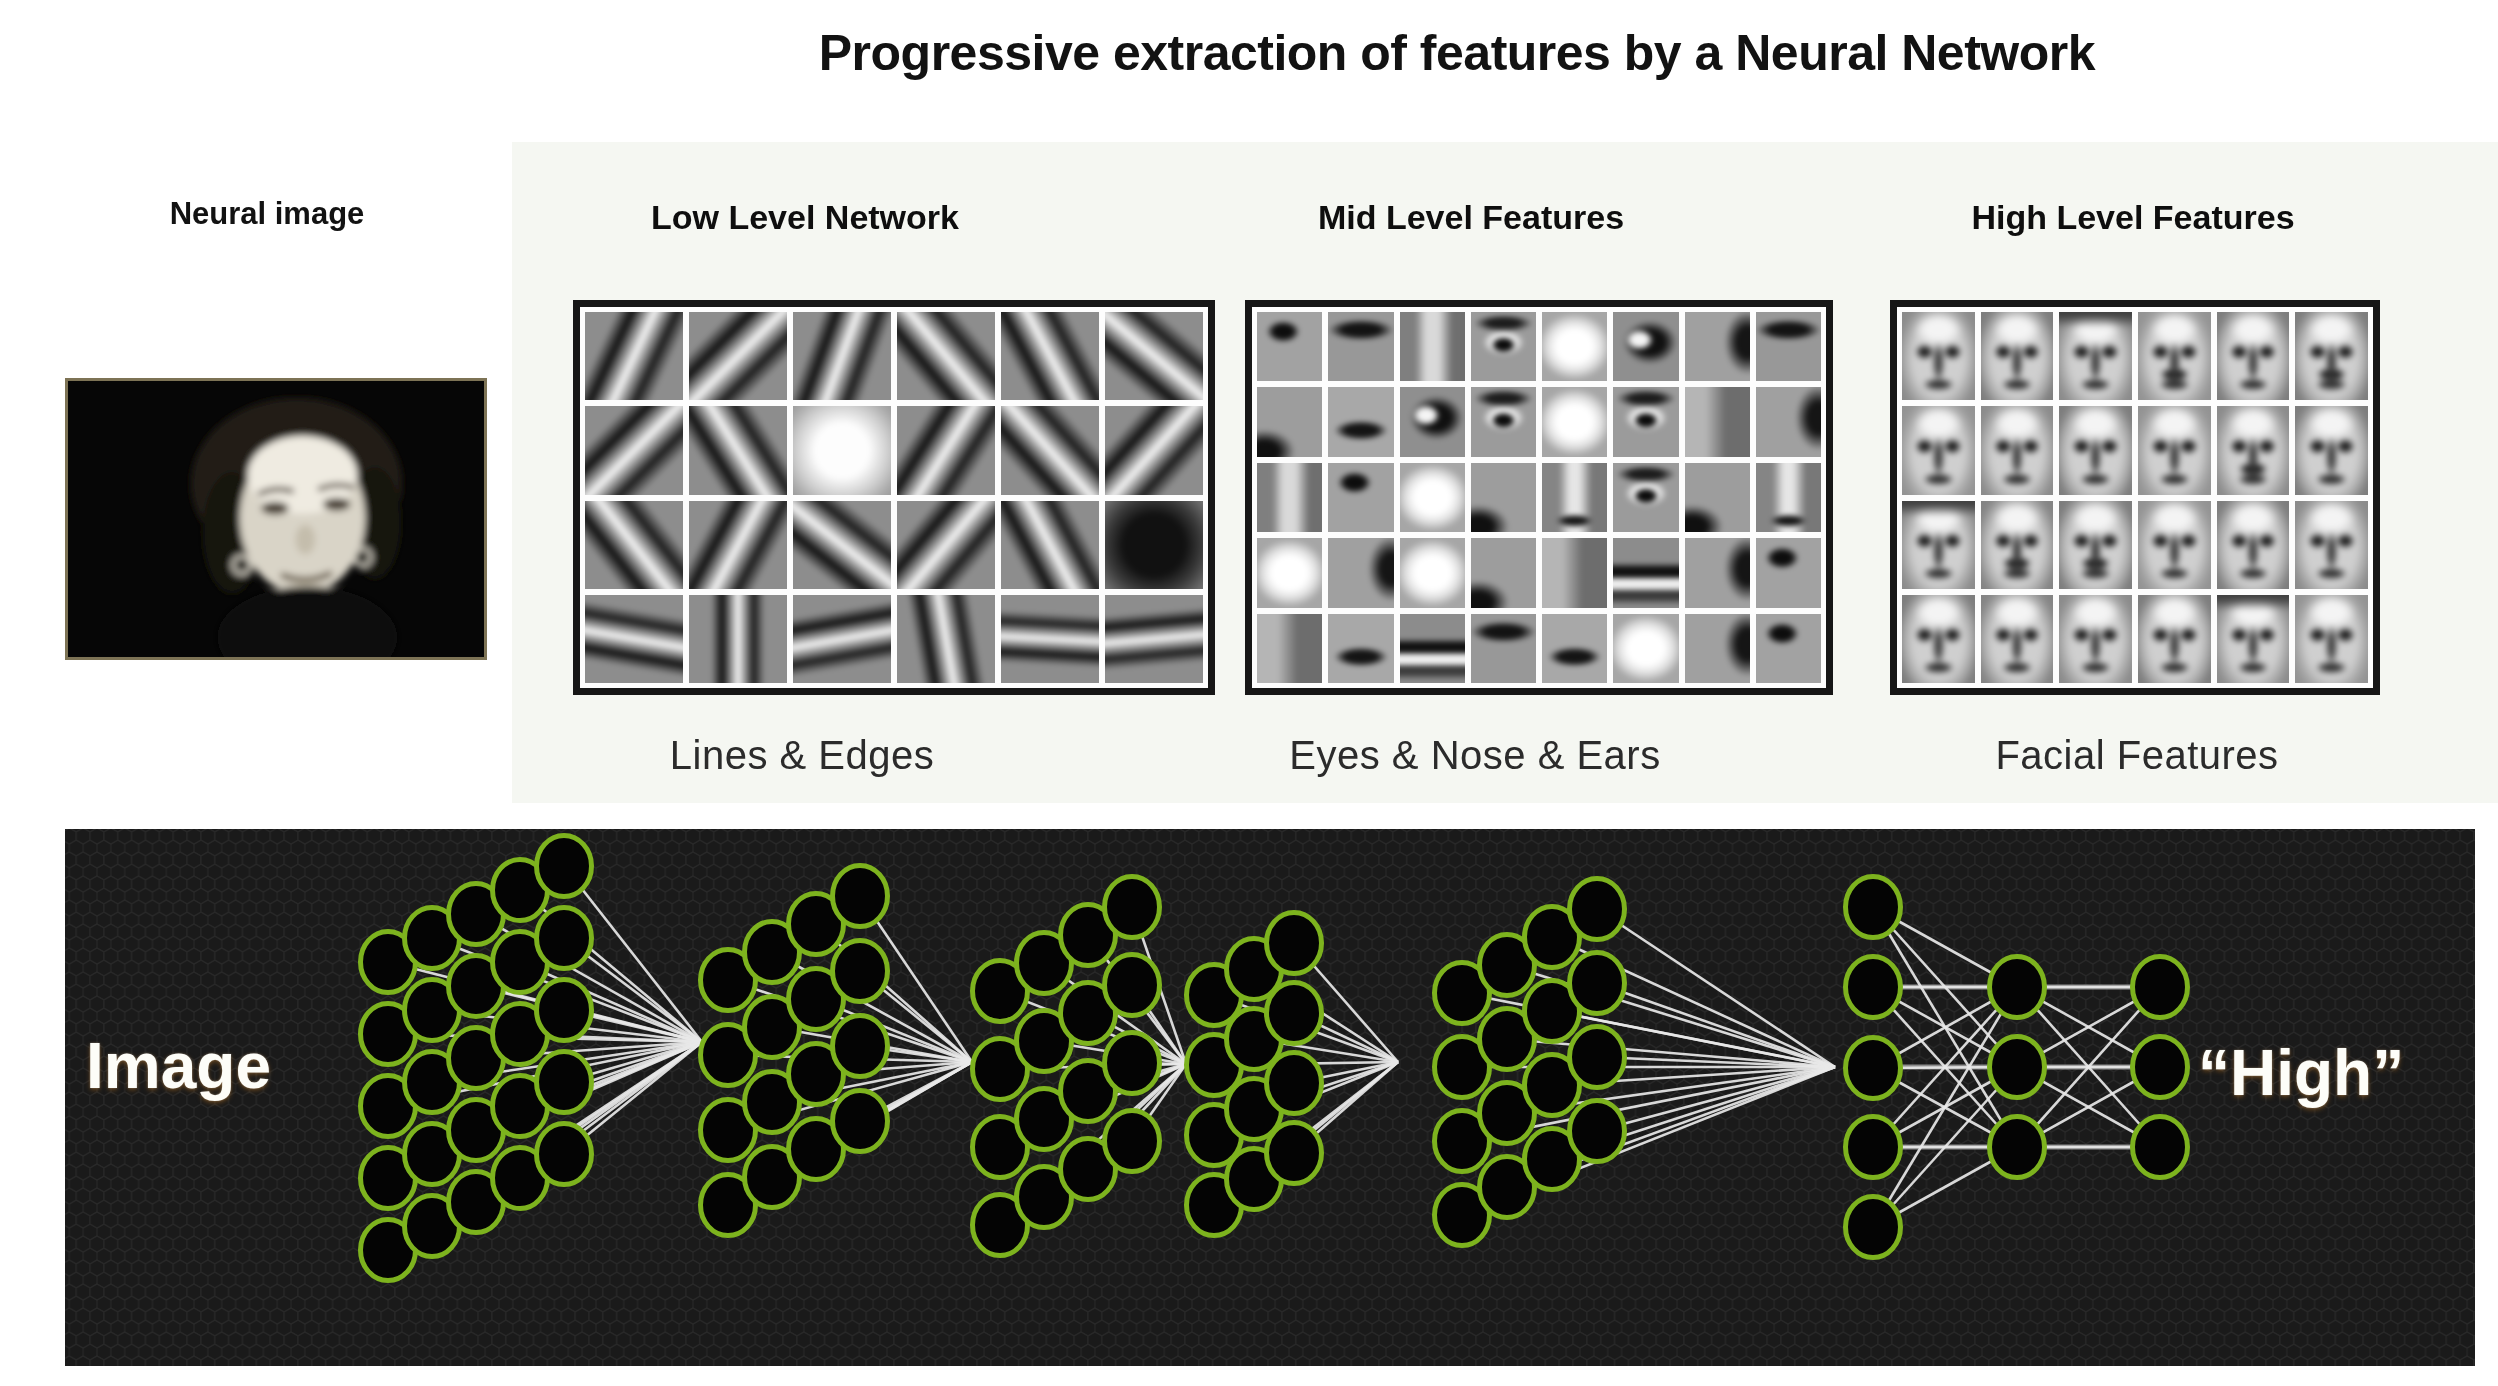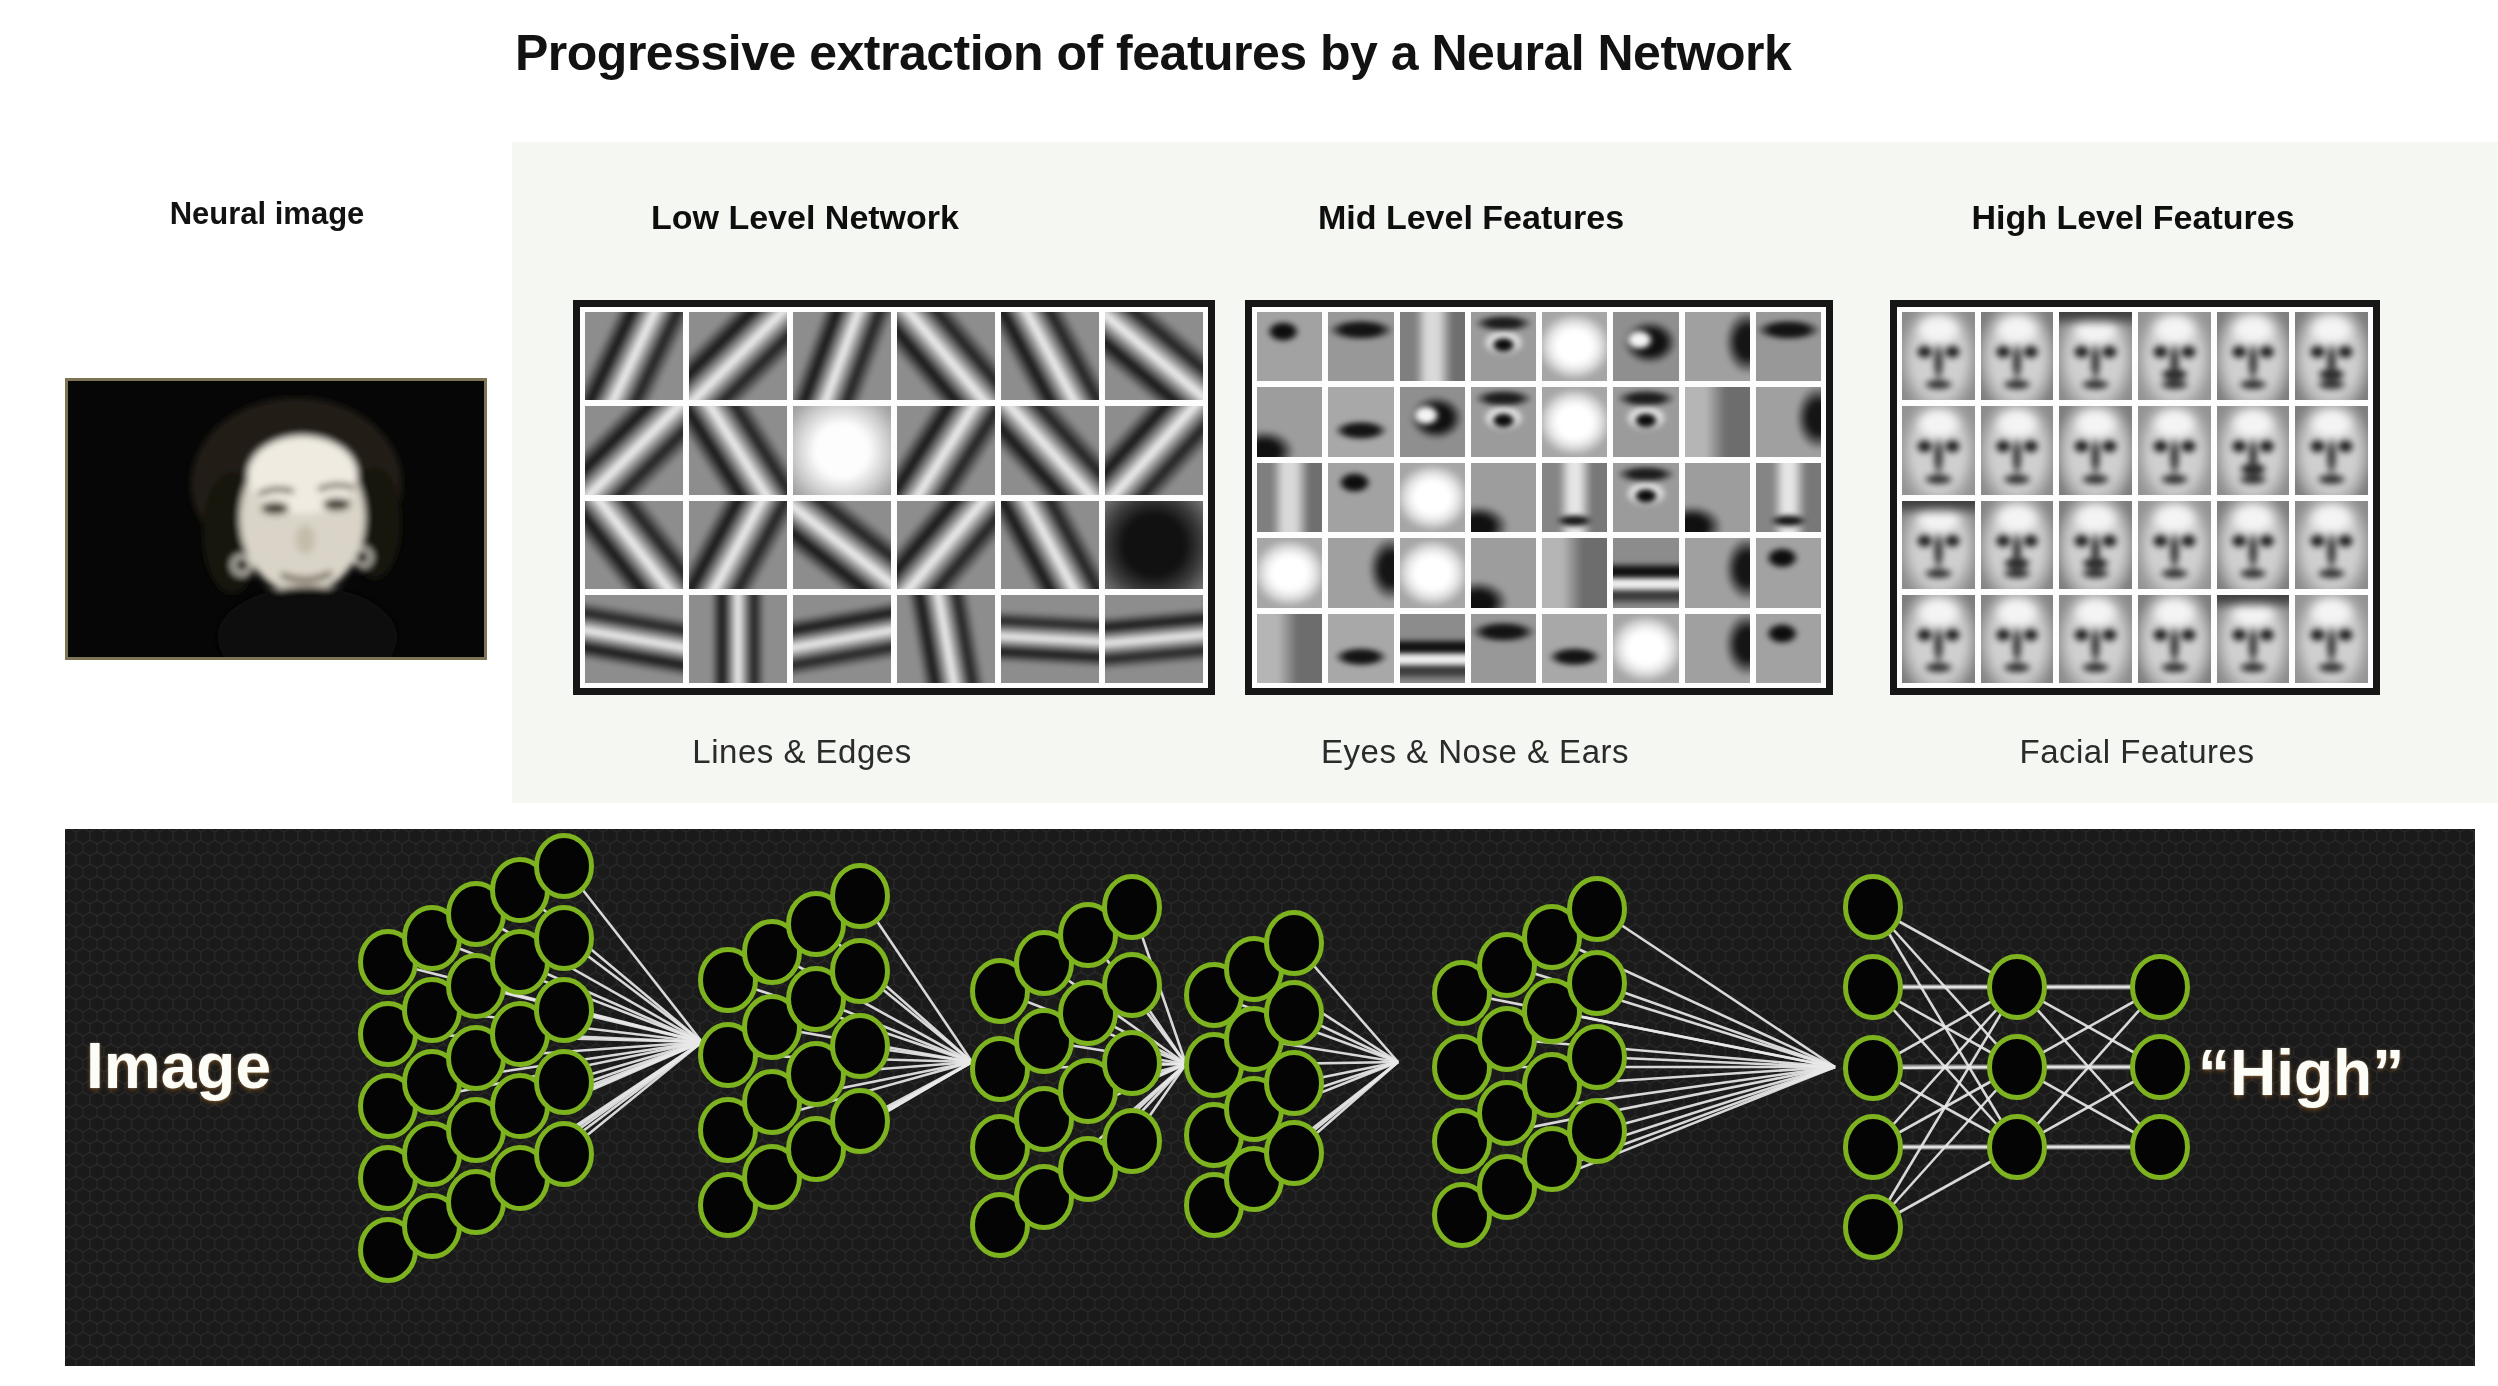--- a/index.html
+++ b/index.html
@@ -1,34 +1,34 @@
 <!DOCTYPE html>
 <html><head>
 <meta charset="utf-8">
 <style>
   html,body{margin:0;padding:0;background:#ffffff;}
   .page{position:relative;width:2498px;height:1386px;overflow:hidden;background:#ffffff;
         font-family:"Liberation Sans","DejaVu Sans",sans-serif;}
 
-  .main-title{position:absolute;left:515px;top:24px;width:1580px;text-align:left;
+  .main-title{position:absolute;left:515px;top:24px;width:1580px;text-align:right;
        font-size:50px;font-weight:700;letter-spacing:-0.5px;color:#121212;white-space:nowrap;}
 
   .features-bg{position:absolute;left:512px;top:142px;width:1986px;height:661px;background:#f5f7f2;}
 
   .input-label{position:absolute;left:117px;top:196px;width:300px;text-align:center;
        font-size:31px;font-weight:700;color:#121212;}
 
   .input-photo{position:absolute;left:65px;top:378px;width:422px;height:282px;
        border:3px solid #7d7355;box-sizing:border-box;background:#060606;overflow:hidden;}
   .input-photo svg{display:block;width:100%;height:100%;}
 
   .feat-title{position:absolute;top:198px;transform:translateX(-50%);white-space:nowrap;
        font-size:34px;font-weight:700;color:#0e0e0e;}
   .feat-caption{position:absolute;top:733px;transform:translateX(-50%);white-space:nowrap;
-       font-size:33px;font-weight:400;letter-spacing:.5px;color:#2b2b2b;}
+       font-size:40px;font-weight:400;letter-spacing:.5px;color:#2b2b2b;}
 
   .feat-frame{position:absolute;top:300px;height:395px;border:7px solid #161616;background:#fdfdfd;
        box-sizing:border-box;padding:5px;}
   .feat-grid{display:grid;width:100%;height:100%;gap:6px;}
   .tile{position:relative;overflow:hidden;background:#9a9a9a;}
   .tile .tf{position:absolute;inset:-7px;filter:blur(2.4px);}
   .tile .tf.hi{filter:blur(3.2px);}
 
   .net{position:absolute;left:65px;top:829px;width:2410px;height:537px;}
   .net svg{display:block;width:100%;height:100%;}

